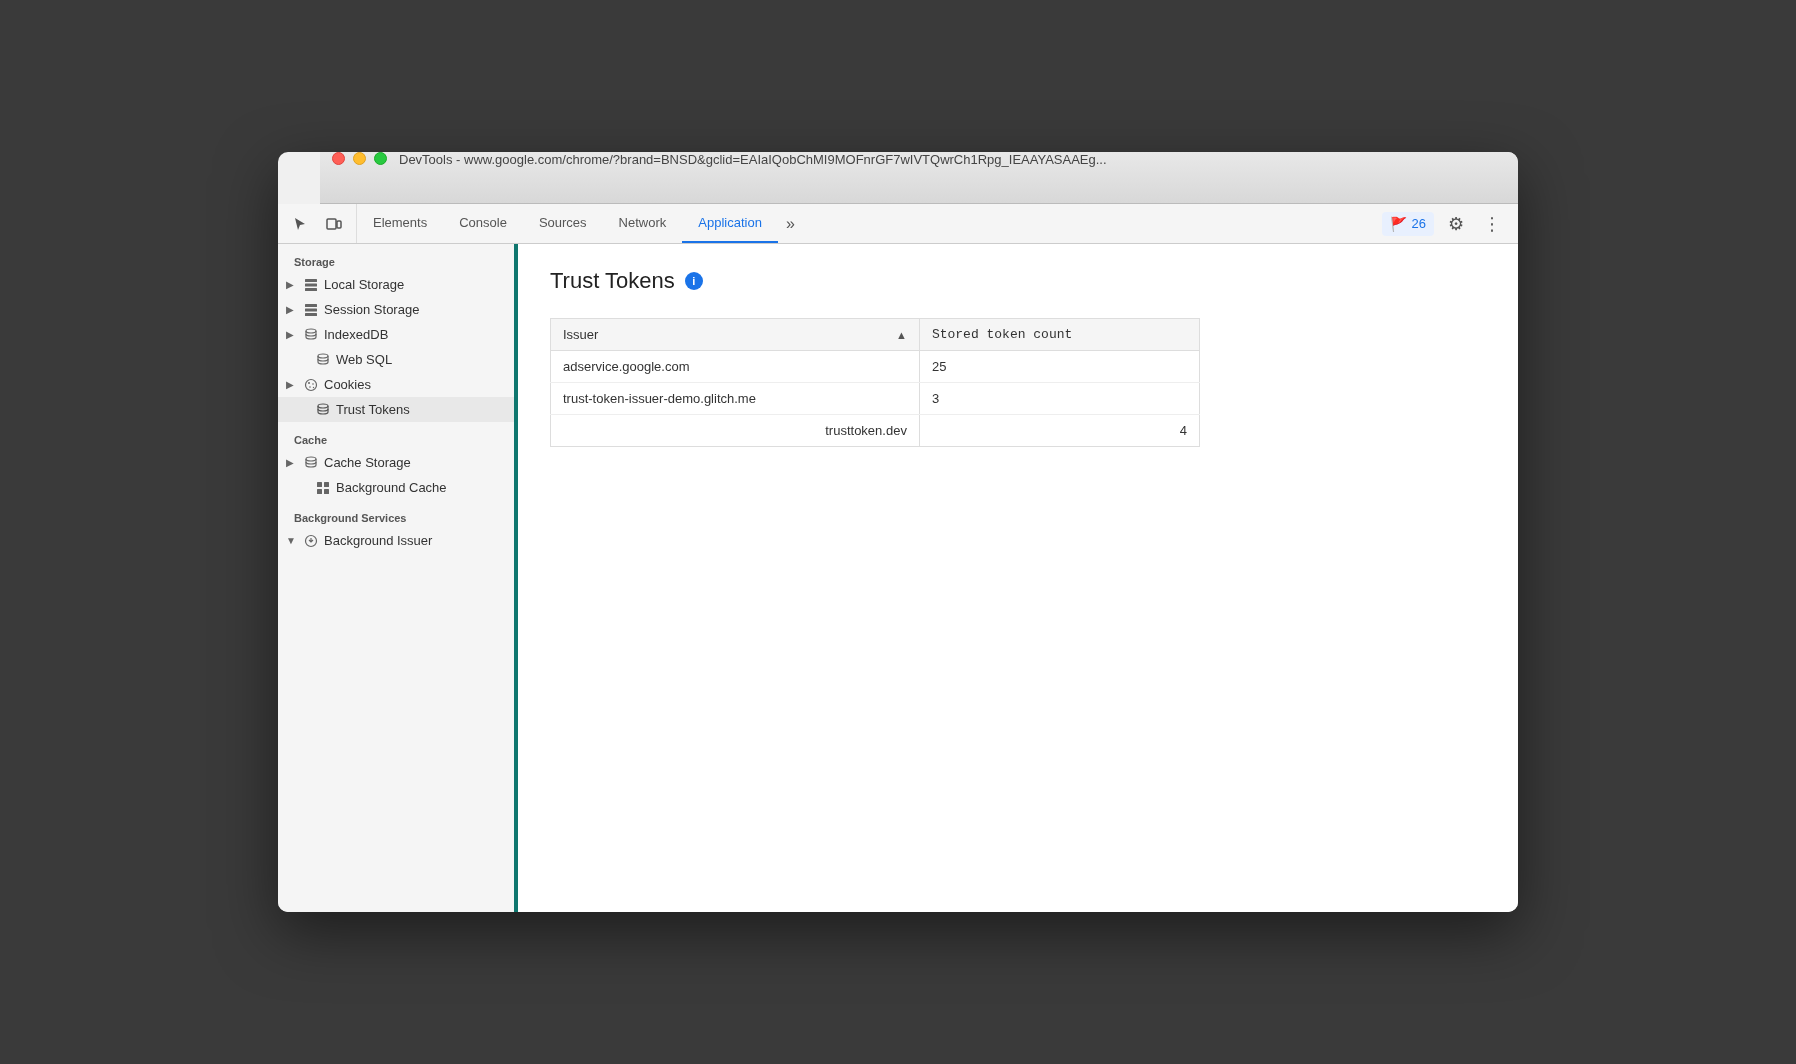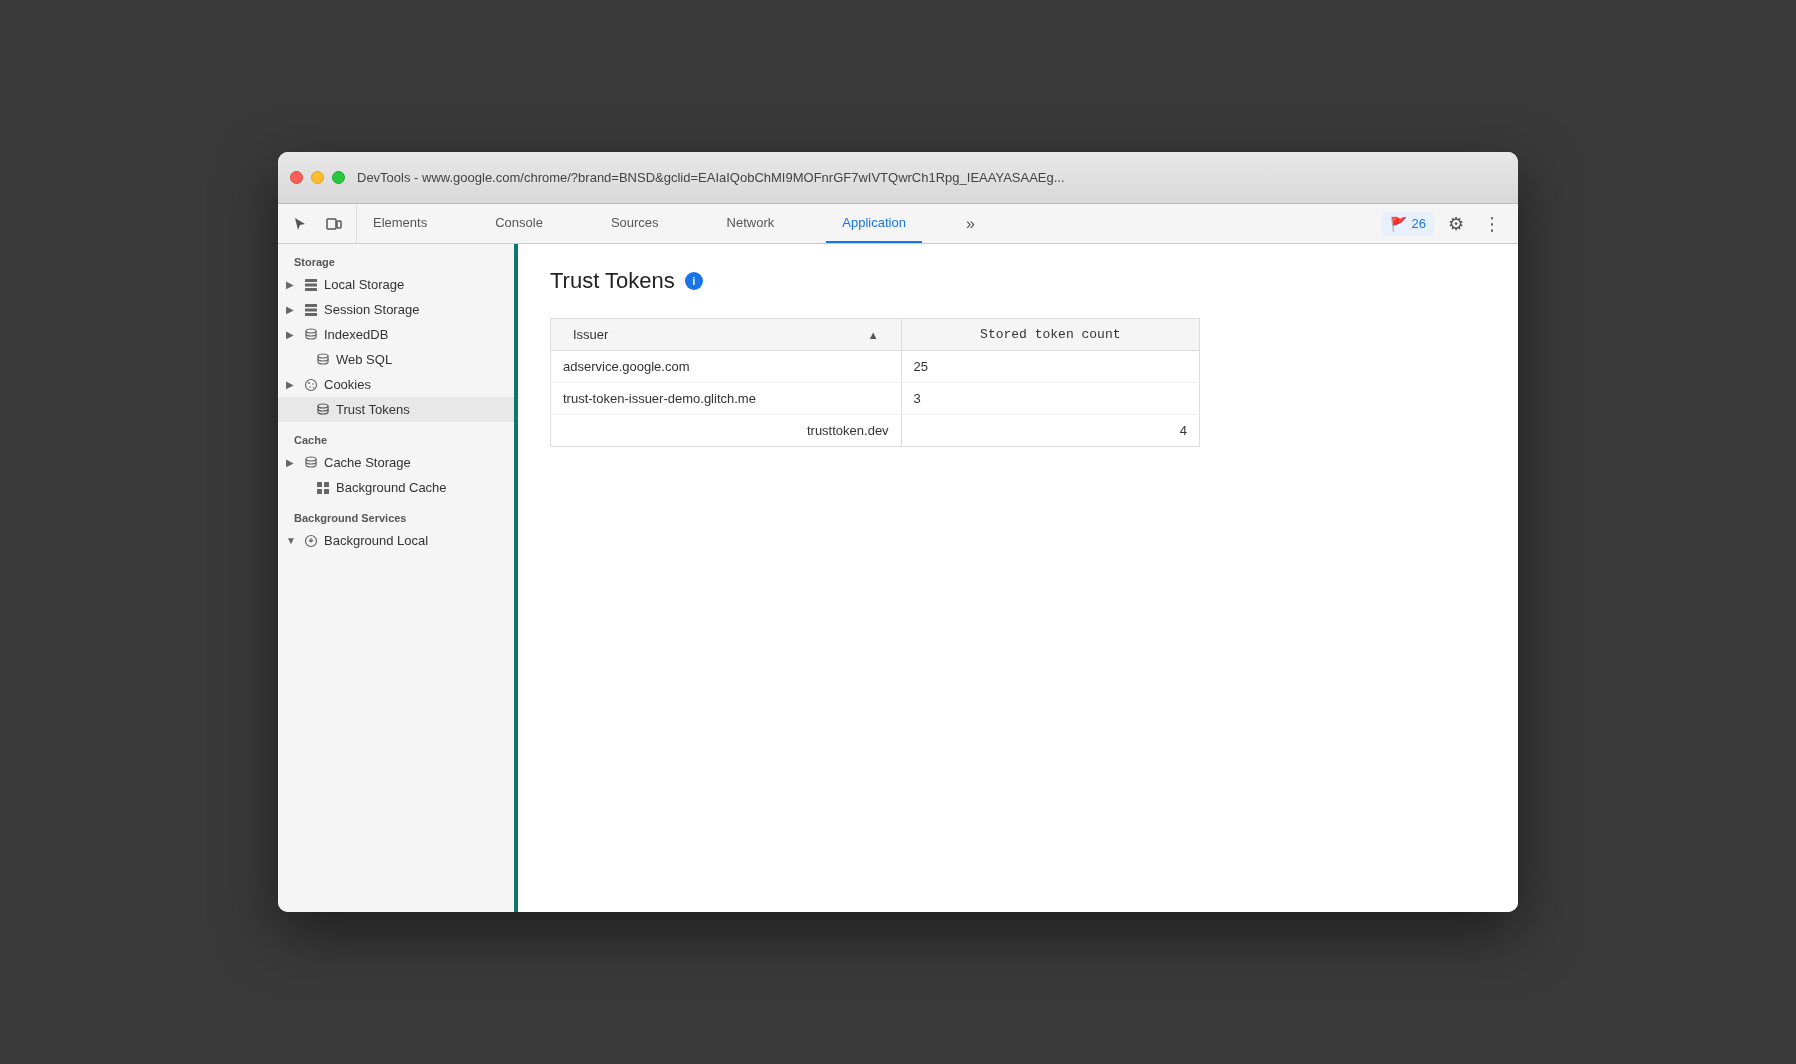--- a/index.html
+++ b/index.html
@@ -19,24 +19,25 @@
       box-shadow: 0 20px 60px rgba(0,0,0,0.5);
       overflow: hidden;
       display: flex;
       flex-direction: column;
     }
     
     .titlebar {
       background: linear-gradient(180deg, #e8e8e8 0%, #d8d8d8 100%);
       height: 52px;
       display: flex;
-      align-items: center;
+      align-items: flex-start;
       padding: 0 12px;
       border-bottom: 1px solid #bbb;
       flex-shrink: 0;
+      margin-left: 42px;
     }
     .traffic-lights {
       display: flex;
       gap: 8px;
       margin-right: 12px;
     }
     .traffic-light {
       width: 13px;
       height: 13px;
       border-radius: 50%;
@@ -78,21 +79,20 @@
       cursor: pointer;
       color: #555;
       font-size: 16px;
       border: none;
       background: none;
     }
     .tabs {
       display: flex;
       align-items: stretch;
       flex: 1;
-      gap: 36px;
     }
     .tab {
       display: flex;
       align-items: center;
       padding: 0 16px;
       font-size: 13px;
       color: #555;
       cursor: pointer;
       border-bottom: 2px solid transparent;
       white-space: nowrap;
@@ -227,22 +227,22 @@
       border-radius: 2px;
       width: 650px;
       border-collapse: collapse;
       font-size: 13px;
     }
     .trust-tokens-table thead tr {
       background: #f5f5f5;
       border-bottom: 1px solid #ddd;
     }
     .trust-tokens-table th {
-      padding: 8px 22px;
-      text-align: center;
+      padding: 8px 12px;
+      text-align: left;
       font-weight: 500;
       color: #333;
       border-right: 1px solid #ddd;
     }
     .trust-tokens-table th:last-child { border-right: none; font-family: Liberation Mono, monospace; }
     .sort-arrow {
       font-size: 11px;
       color: #555;
     }
     .trust-tokens-table td {
@@ -408,21 +408,21 @@
       </div>
 
       <div class="sidebar-section-header">Background Services</div>
 
       <div class="sidebar-item has-children">
         <span class="chevron">▼</span>
         <svg width="14" height="14" viewBox="0 0 14 14" fill="none">
           <circle cx="7" cy="7" r="5.5" stroke="#666" stroke-width="1.2" fill="none"></circle>
           <path d="M7 4v4M5 6l2 2 2-2" stroke="#666" stroke-width="1.2"></path>
         </svg>
-        <span class="item-label">Background Local</span>
+        <span class="item-label">Background Issuer</span>
       </div>
     </div>
 
     <div class="main-panel">
       <div class="panel-title">
         <h1>Trust Tokens</h1>
         <div class="info-icon" title="">i</div>
       </div>
 
       <table class="trust-tokens-table">

